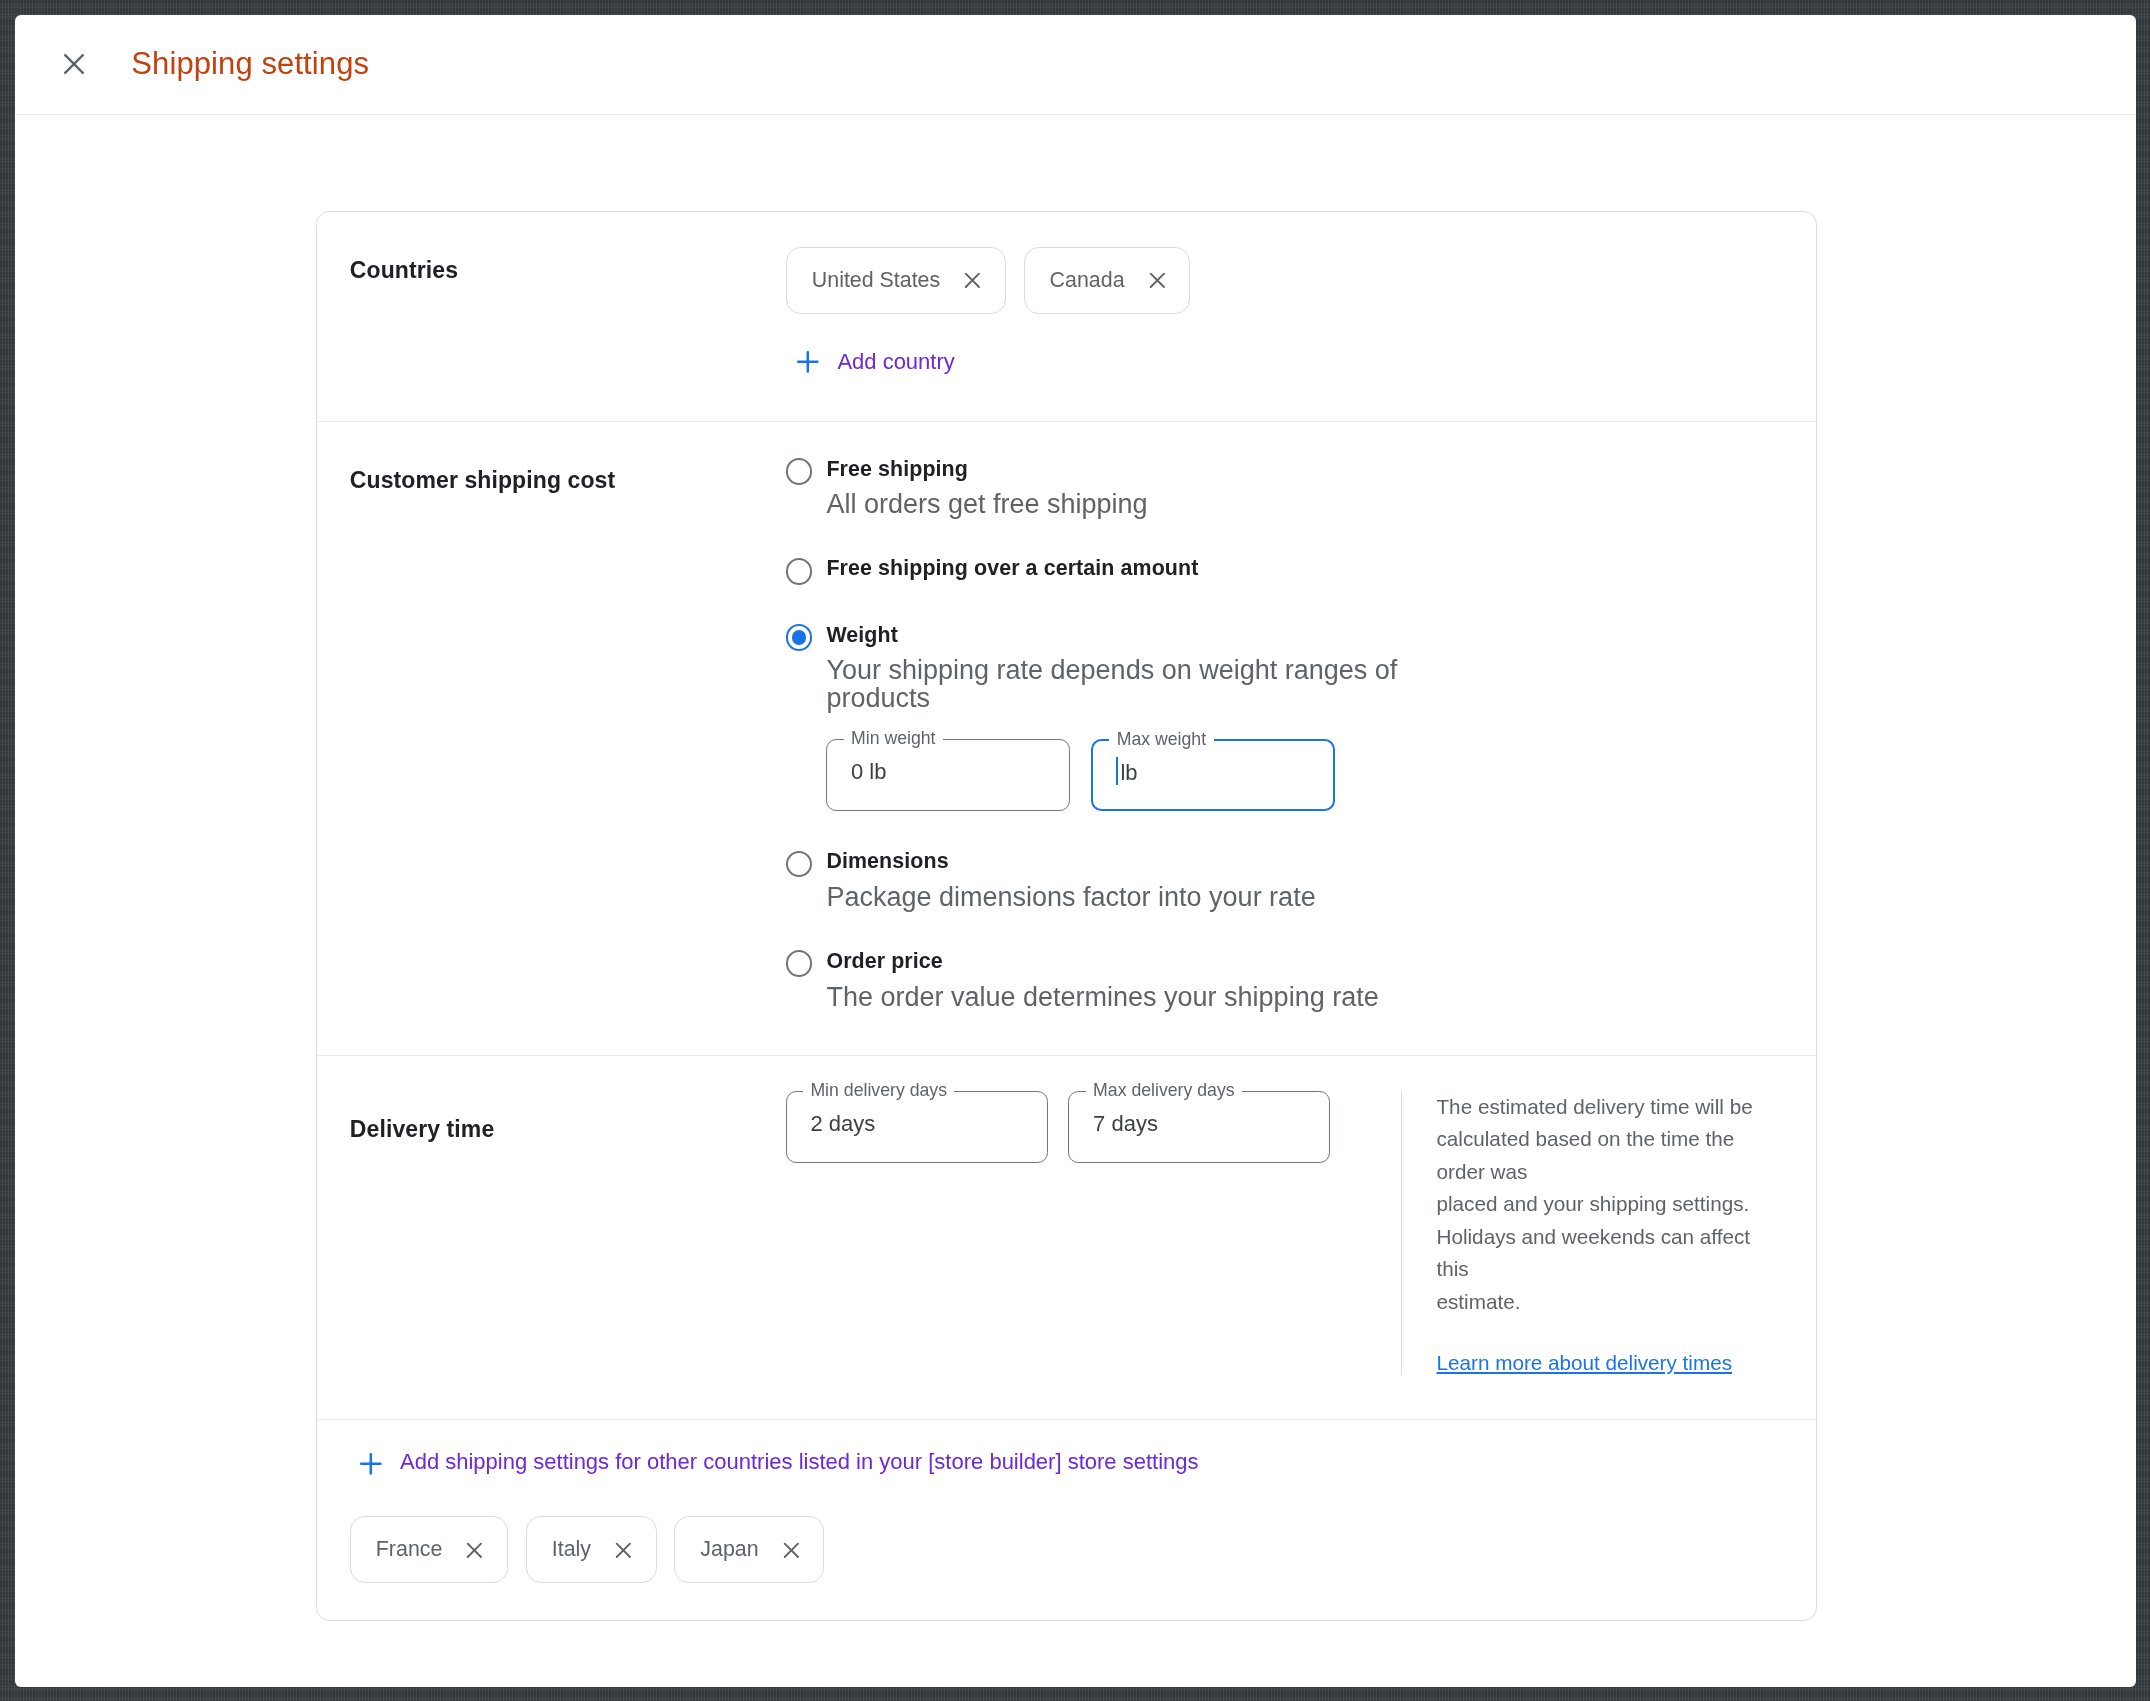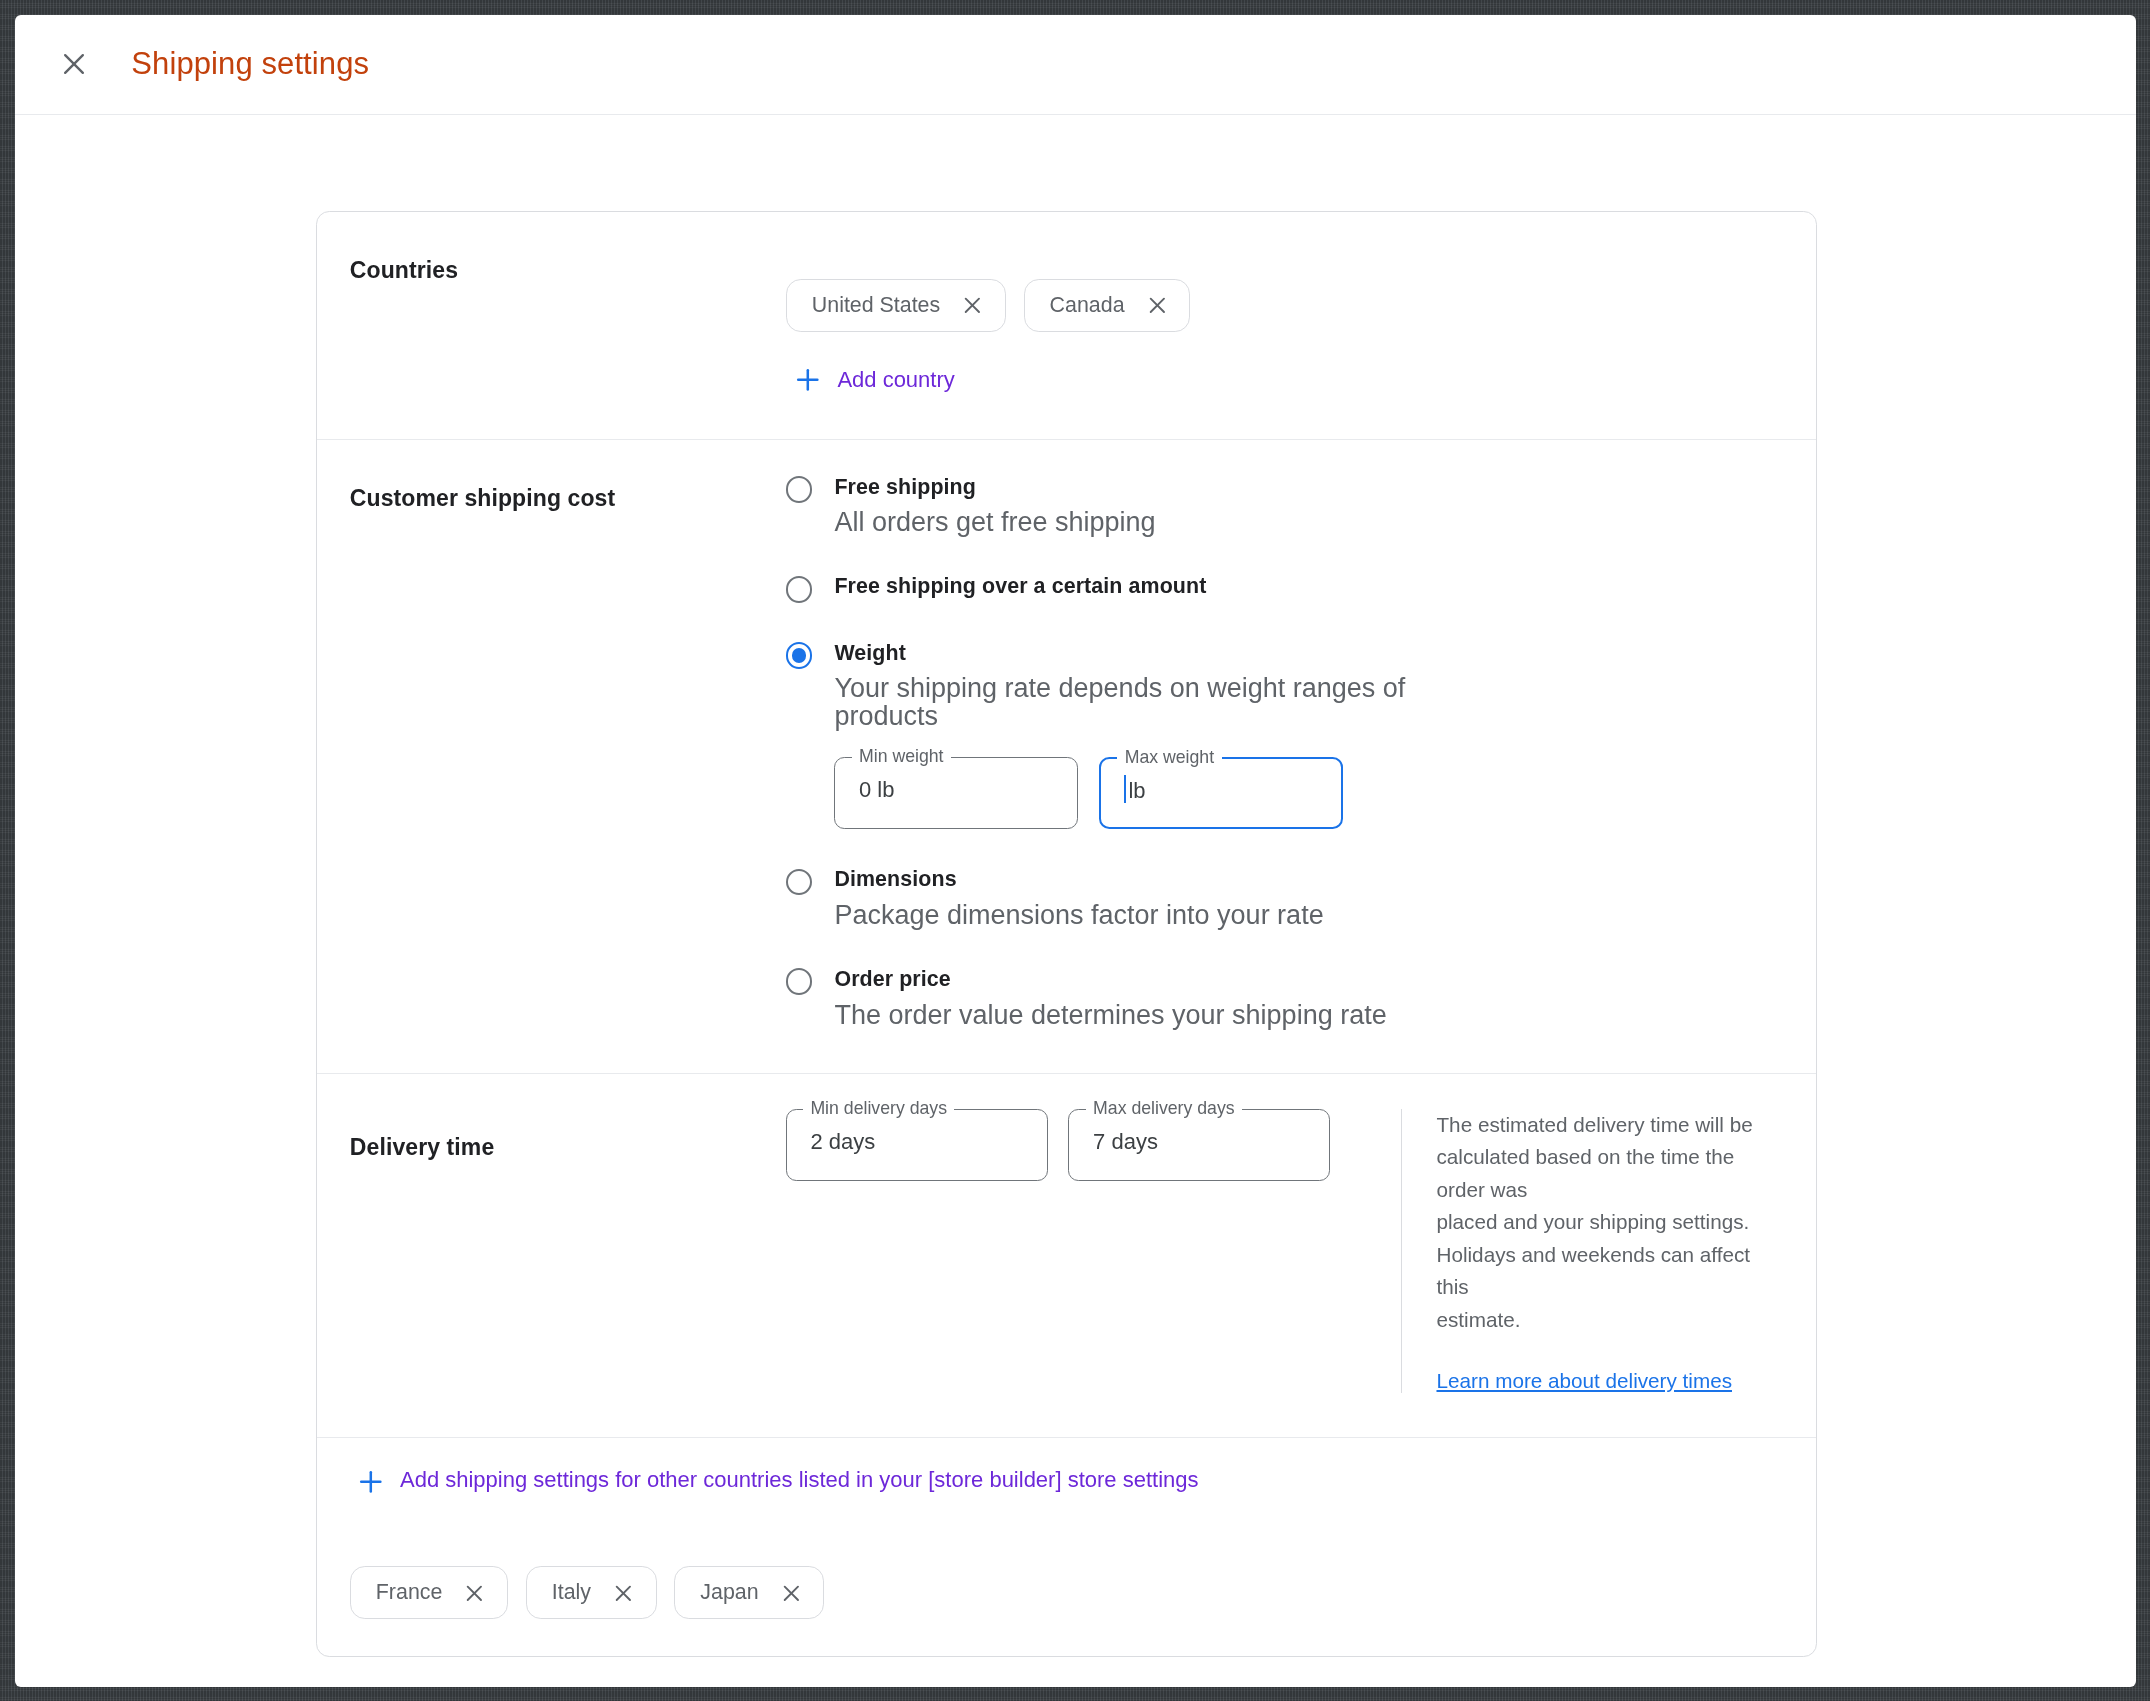--- a/index.html
+++ b/index.html
@@ -38,39 +38,39 @@
     border-radius:13.3px;
     background:#fff;
   }
   .section{display:flex;border-bottom:1.5px solid #e8eaed;padding:35px 37px 44px 33px;}
   .section:last-child{border-bottom:none;}
   .label-col{flex:none;width:436px;font-size:23px;font-weight:600;color:#202124;padding-top:10.3px;letter-spacing:0.1px;}
   
   .chip-row{display:flex;gap:17.7px;}
   .chip{
     display:inline-flex;align-items:center;
-    height:53px;padding:0 22px 0 25px;
+    height:67px;padding:0 22px 0 25px;
     border:1.5px solid #dadce0;border-radius:14.8px;
-    font-size:21.4px;color:#5f6368;background:#fff;gap:22px;margin-top:32px;
+    font-size:21.4px;color:#5f6368;background:#fff;gap:22px;
   }
   .chip-x{display:flex;align-items:center;justify-content:center;cursor:pointer;}
   
   .blue-link{display:inline-flex;align-items:center;gap:17.7px;color:#6d28d9;font-size:22px;font-weight:500;cursor:pointer;}
   .add-country-link{margin-top:35px;margin-left:10.3px;}
   
   .options-col{display:flex;flex-direction:column;gap:38px;}
   .option{display:flex;align-items:flex-start;}
   .radio{
     flex:none;width:26.6px;height:26.6px;border-radius:50%;
     border:2.2px solid #70757a;margin-top:1.5px;background:#fff;
     display:flex;align-items:center;justify-content:center;cursor:pointer;
   }
   .radio.selected{border-color:#1a73e8;}
   .radio-dot{width:14.8px;height:14.8px;border-radius:50%;background:#1a73e8;}
-  .opt-text{margin-left:22px;}
+  .opt-text{margin-left:14px;}
   .opt-title{font-size:21.4px;font-weight:600;color:#202124;letter-spacing:0.1px;}
   .opt-desc{font-size:27px;color:#5f6368;margin-top:8.9px;line-height:28px;max-width:576px;white-space:pre-line;}
   
   .fields-row{display:flex;gap:20.7px;}
   .weight-fields{margin-top:26.6px;}
   .field{
     position:relative;width:244px;height:72px;
     border:1.5px solid #70757a;border-radius:10.3px;
     background:#fff;display:flex;align-items:flex-start;
     padding:19px 17.7px 0 23.6px;

